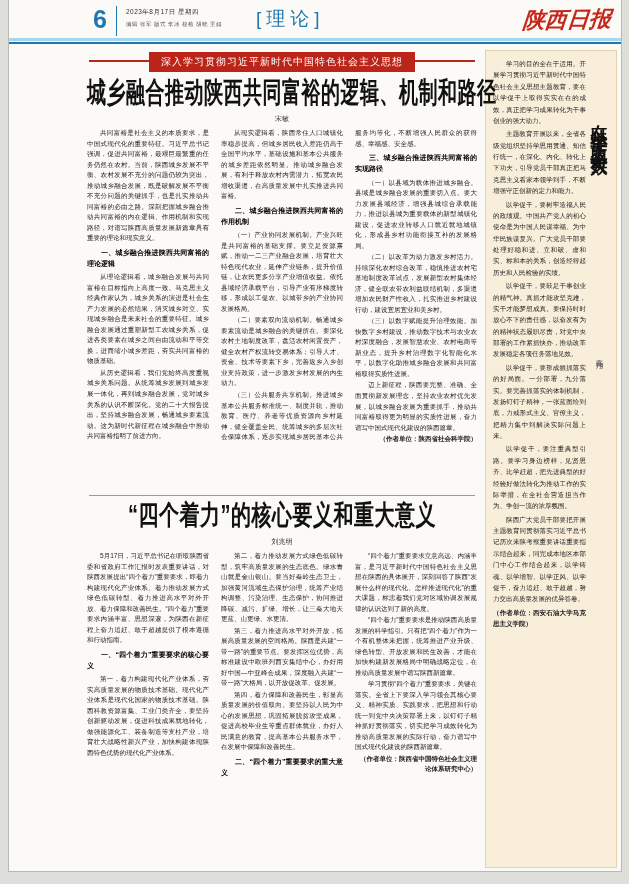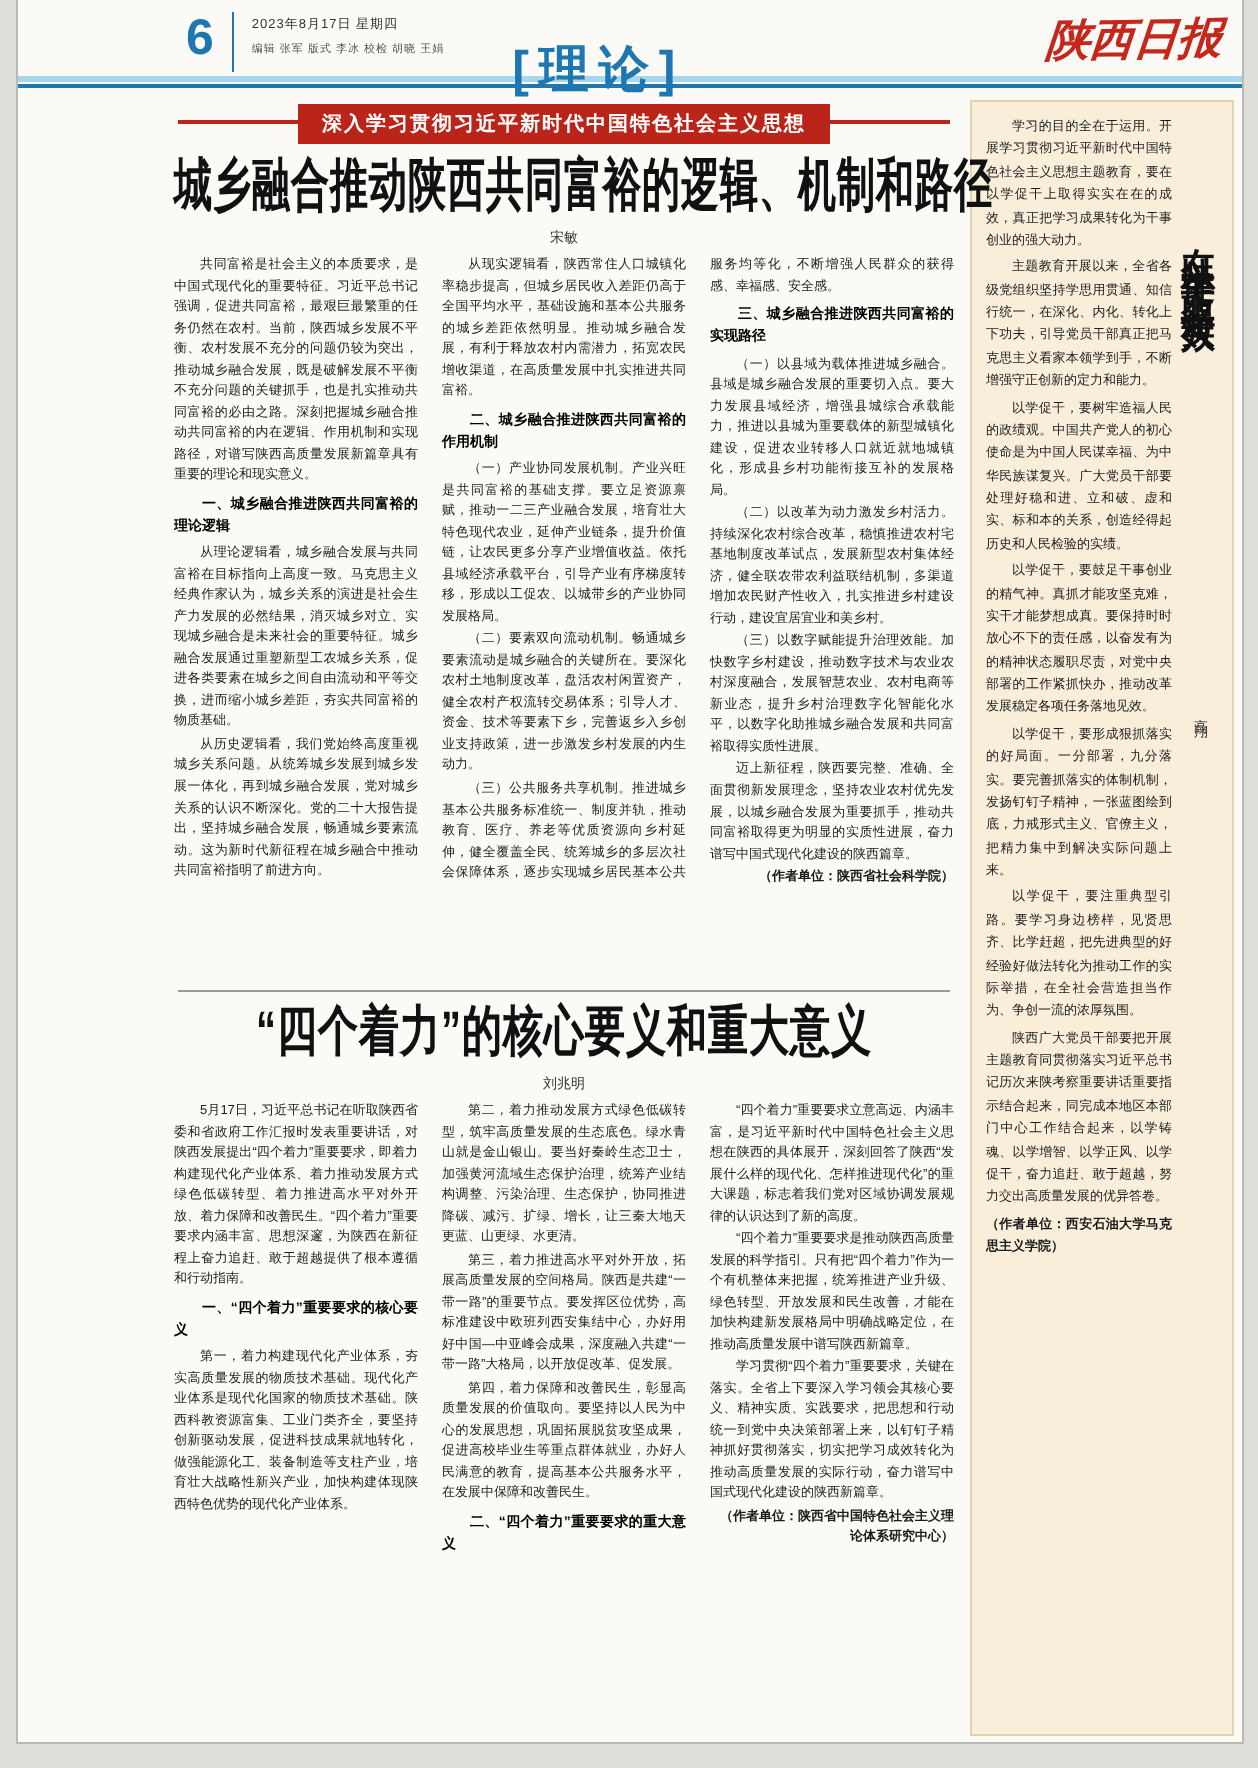--- a/index.html
+++ b/index.html
@@ -9,37 +9,37 @@
            background:#fcfaf6; border-left:1px solid #b9b9b4; border-right:1px solid #b9b9b4;
            border-bottom:1px solid #b9b9b4; overflow:hidden; }
 
   
   .hdr { display:flex; align-items:flex-start; padding:4px 6px 0 84px; height:38px; }
   .pagenum { font-size:25px; font-weight:900; color:#1d77b0; line-height:30px; }
   .hdr-sep { width:1px; height:30px; background:#1d77b0; margin:2px 9px 0 9px; }
   .dateblock { padding-top:4px; }
   .dateline { font-size:6.5px; color:#333; letter-spacing:.5px; }
   .staffline { font-size:5.5px; color:#555; margin-top:4px; letter-spacing:.5px; }
-  .section-title { font-size:25px; font-weight:700; color:#1d77b0; letter-spacing:5px; margin:14px 0 0 34px; }
+  .section-title { font-size:19px; font-weight:400; color:#1d77b0; letter-spacing:5px; margin:2px 0 0 34px; }
   .hdr-space { flex:1; }
   .masthead { font-family:"DejaVu Serif", serif; font-style:italic; font-weight:bold;
               font-size:22px; color:#c5281b; transform:skewX(-6deg) rotate(-1deg); margin:1px 4px 0 0; }
   .bluerule { margin:0; }
   .bluerule .b1 { height:3px; background:#a6d7ec; }
   .bluerule .b2 { height:2px; background:#2078af; margin-top:1px; }
 
   
   .content { display:flex; padding:6px 4px 0 78px; gap:8px; }
   .main-col { width:390px; }
 
   
   .banner-row { position:relative; height:18px; margin-top:2px; }
   .banner-row .redline { position:absolute; left:2px; right:2px; top:8px; height:2px; background:#bb2418; }
   .banner-box { position:absolute; left:50%; transform:translateX(-50%); top:0;
-                background:#bb2418; color:#fff; font-size:10px; font-weight:bold;
+                background:#bb2418; color:#fff; font-size:10px; font-weight:normal;
                 padding:3px 12px; letter-spacing:1px; white-space:nowrap; }
 
   
   .a1-title { margin-top:10px; text-align:center; font-size:19px; font-weight:900;
               color:#111; letter-spacing:.5px; transform:scaleY(1.5); transform-origin:center;
               white-space:nowrap; }
   .byline { text-align:center; font-size:7px; color:#333; margin:8px 0 4px 0; }
   .art-body { column-count:3; column-gap:12px; font-size:6.5px; line-height:1.62;
               text-align:justify; color:#1c1c1c; overflow:hidden; }
   .a1-body { height:360px; }

